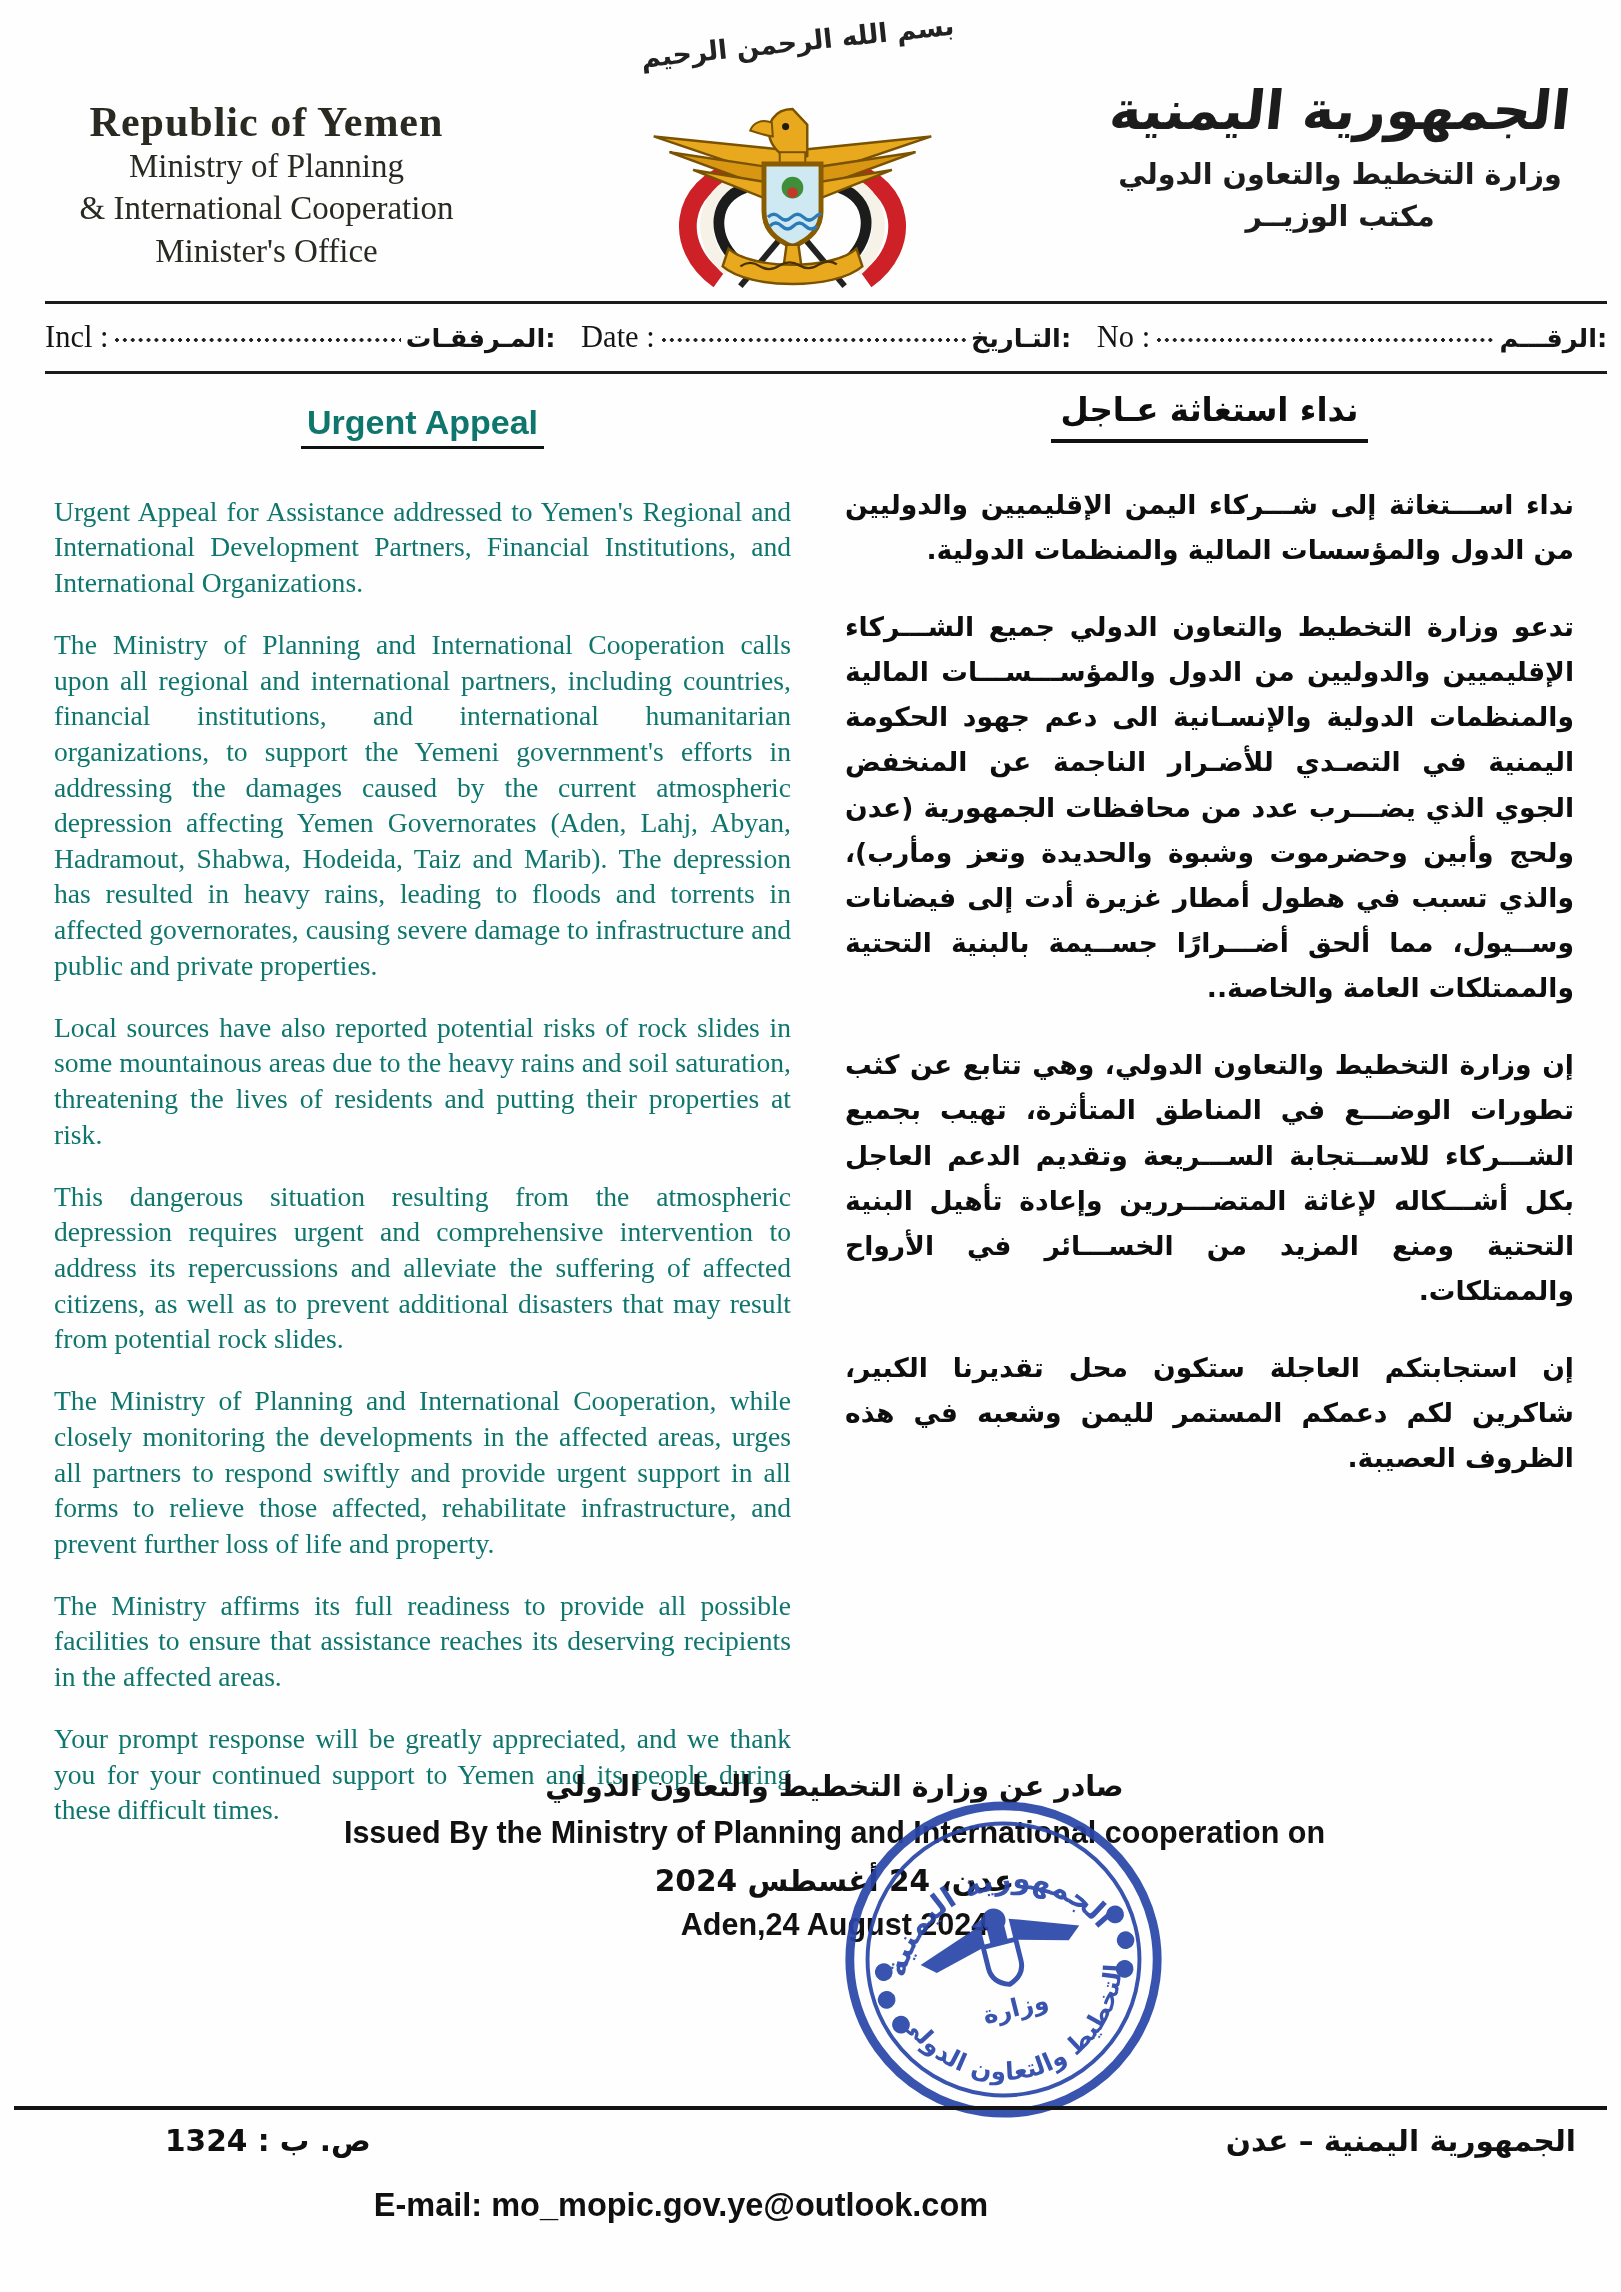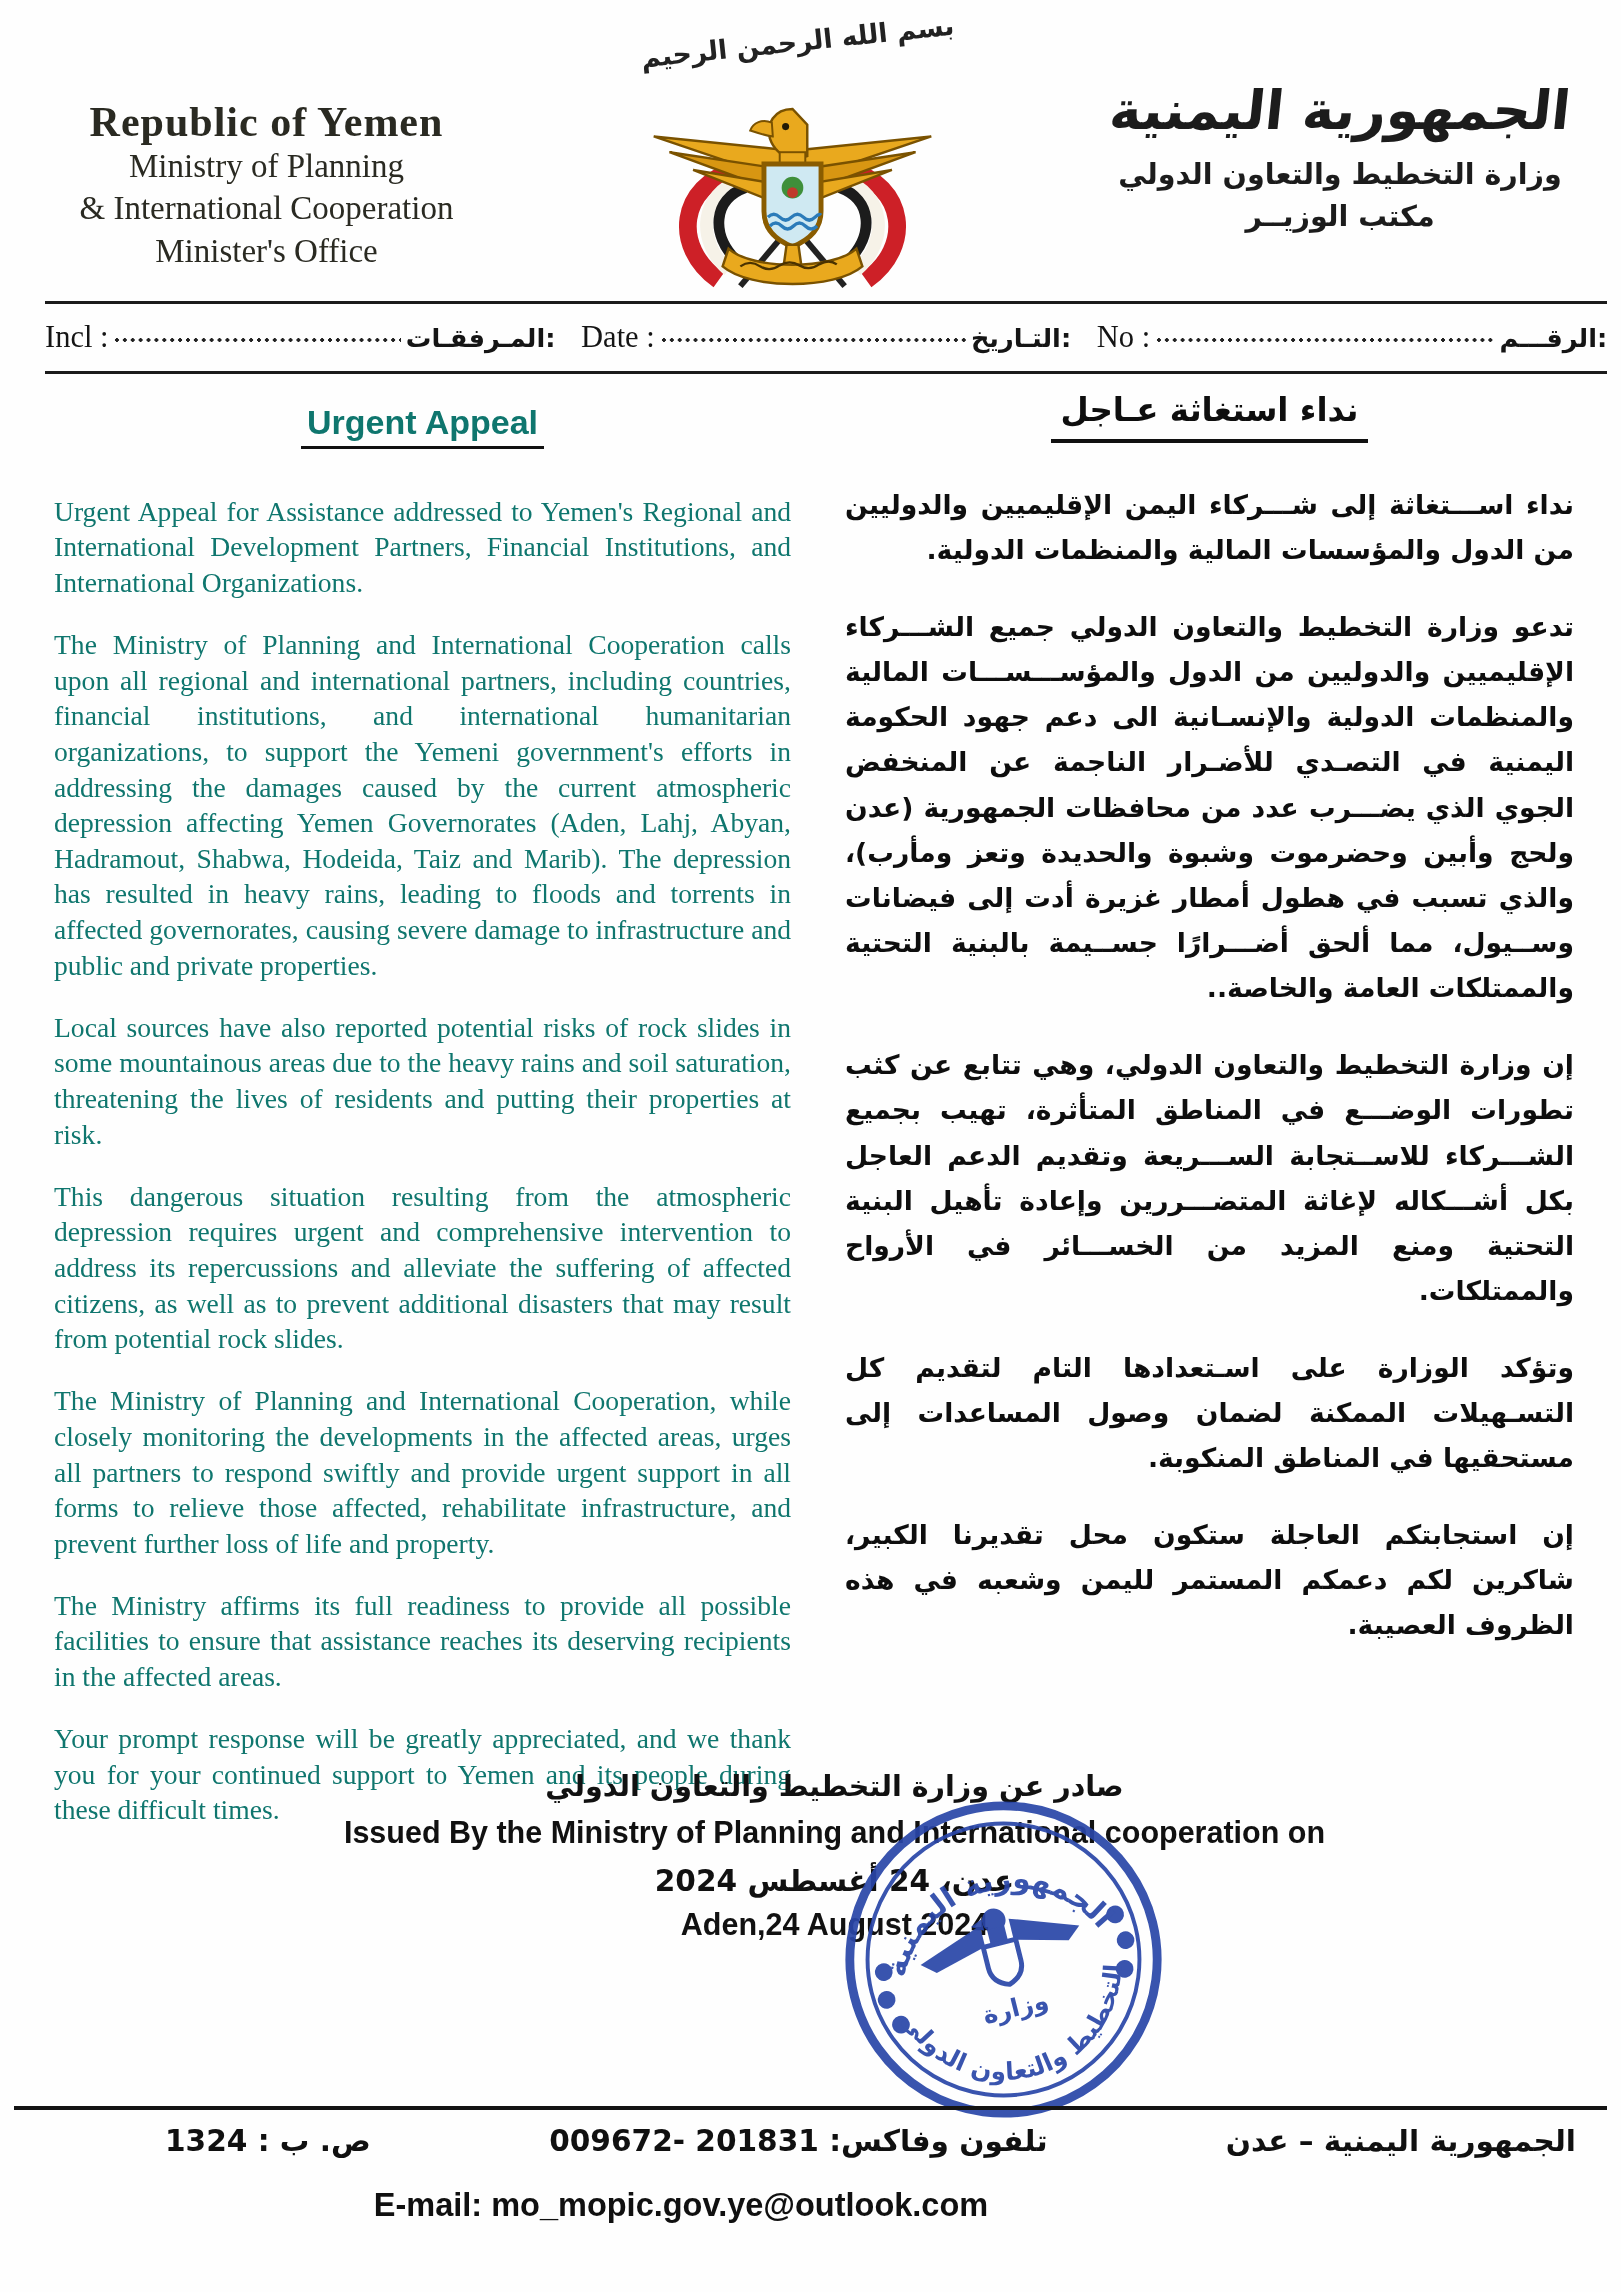--- a/index.html
+++ b/index.html
@@ -153,21 +153,20 @@
     <p>The Ministry of Planning and International Cooperation, while closely monitoring the developments in the affected areas, urges all partners to respond swiftly and provide urgent support in all forms to relieve those affected, rehabilitate infrastructure, and prevent further loss of life and property.</p>
     <p>The Ministry affirms its full readiness to provide all possible facilities to ensure that assistance reaches its deserving recipients in the affected areas.</p>
     <p>Your prompt response will be greatly appreciated, and we thank you for your continued support to Yemen and its people during these difficult times.</p>
   </div>
 
   <div class="col-ar">
     <h2 class="ar-title"><span>نداء استغاثة عـاجل</span></h2>
     <p>نداء اســـتغاثة إلى شـــركاء اليمن الإقليميين والدوليين من الدول والمؤسسات المالية والمنظمات الدولية.</p>
     <p>تدعو وزارة التخطيط والتعاون الدولي جميع الشـــركاء الإقليميين والدوليين من الدول والمؤســـســـات المالية والمنظمات الدولية والإنسـانية الى دعم جهود الحكومة اليمنية في التصـدي للأضـرار الناجمة عن المنخفض الجوي الذي يضـــرب عدد من محافظات الجمهورية (عدن ولحج وأبين وحضرموت وشبوة والحديدة وتعز ومأرب)، والذي تسبب في هطول أمطار غزيرة أدت إلى فيضانات وســيول، مما ألحق أضـــرارًا جســيمة بالبنية التحتية والممتلكات العامة والخاصة..</p>
     <p>إن وزارة التخطيط والتعاون الدولي، وهي تتابع عن كثب تطورات الوضـــع في المناطق المتأثرة، تهيب بجميع الشـــركاء للاســتجابة الســـريعة وتقديم الدعم العاجل بكل أشـــكاله لإغاثة المتضـــررين وإعادة تأهيل البنية التحتية ومنع المزيد من الخســـائر في الأرواح والممتلكات.</p>
-    <p>وتؤكد الوزارة على اسـتعدادها التام لتقديم كل التسـهيلات الممكنة لضمان وصول المساعدات إلى مستحقيها في المناطق المنكوبة.</p>
     <p>إن استجابتكم العاجلة ستكون محل تقديرنا الكبير، شاكرين لكم دعمكم المستمر لليمن وشعبه في هذه الظروف العصيبة.</p>
   </div>
 
   <div class="issued">
     <div class="i-ar">صادر عن وزارة التخطيط والتعاون الدولي</div>
     <div class="i-en">Issued By the Ministry of Planning and International cooperation on</div>
     <div class="i-ard">عدن، 24 أغسطس 2024</div>
     <div class="i-end">Aden,24 August 2024</div>
   </div>
 
@@ -204,22 +203,18 @@
         <rect x="158" y="134" width="18" height="16"></rect>
       </g>
       <path d="M150,150 L184,150 L184,172 C184,184 176,190 167,193 C158,190 150,184 150,172 Z" fill="none" stroke="#2946a8" stroke-width="5"></path>
       <text x="167" y="226" text-anchor="middle" font-family="DejaVu Sans, sans-serif" font-size="25" font-weight="bold" fill="#2946a8">وزارة</text>
     </svg>
   </div>
 
   <div class="footrule"></div>
   <div class="contact">
     <span>الجمهورية اليمنية – عدن</span>
-    <span>
-      <span>تلفون وفاكس:</span>
-      <span class="num">009672- 201831</span>
-    </span>
     <span>ص. ب : 1324</span>
   </div>
   <div class="email">E-mail: mo_mopic.gov.ye@outlook.com</div>
 
 </div>
 
 
 </body></html>

